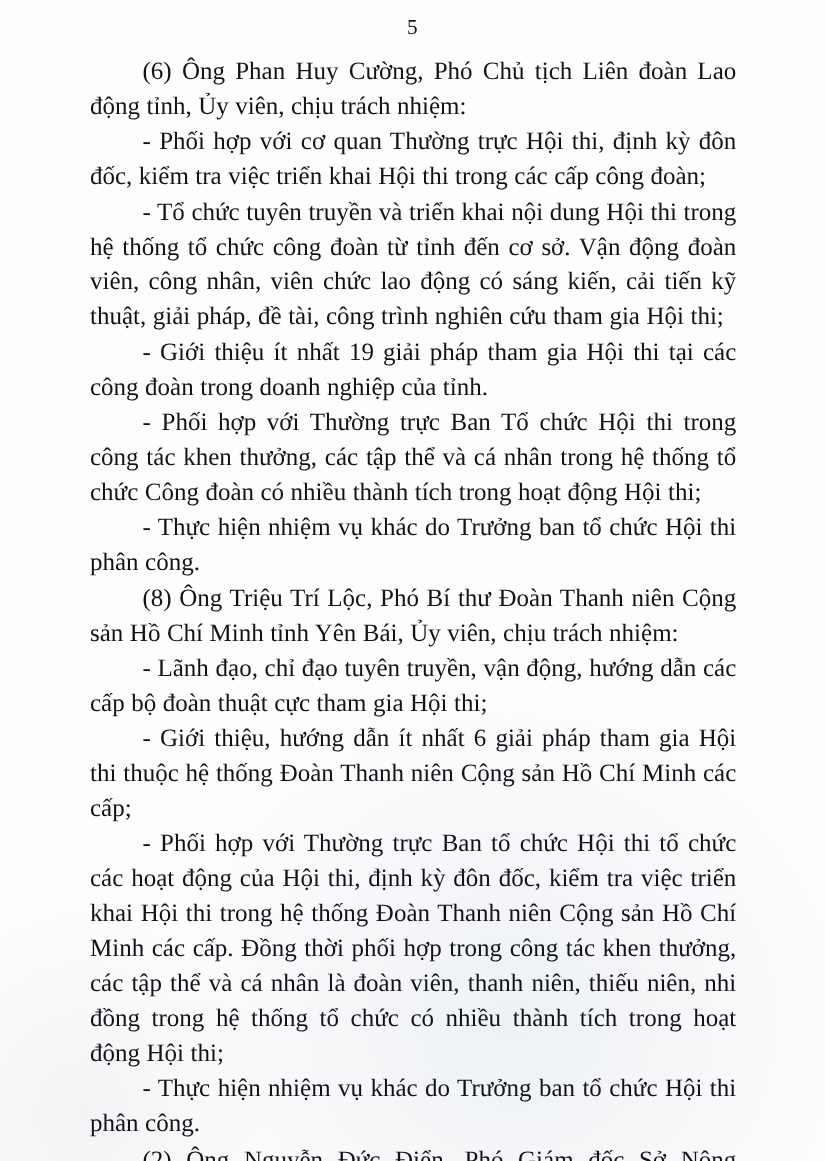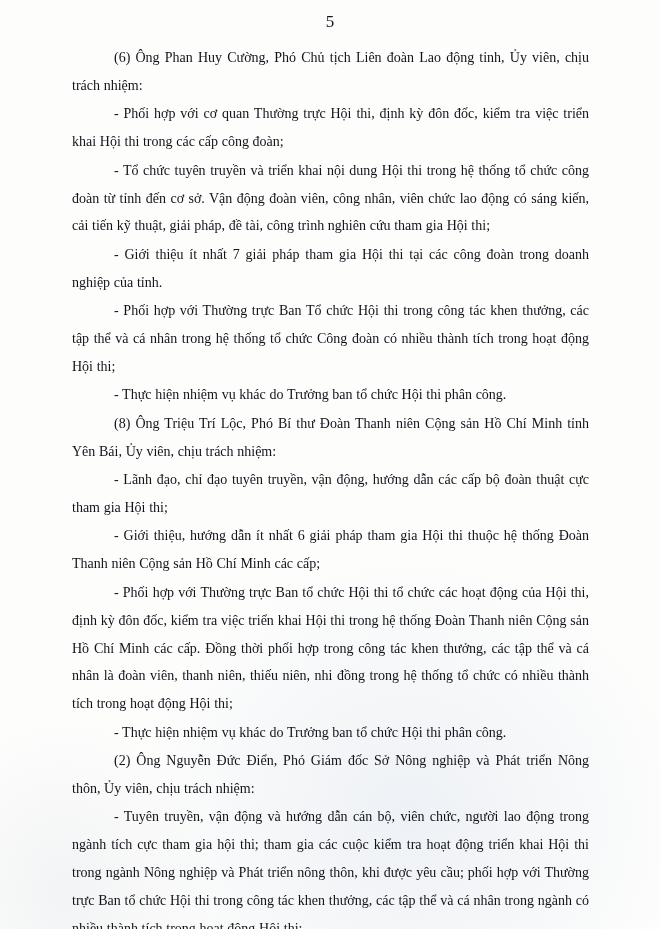--- a/index.html
+++ b/index.html
@@ -36,21 +36,21 @@
     color: #14141c;
   }
   .body-text {
     position: absolute;
     top: 44px;
     left: 72px;
     width: 517px;
   }
   p.para {
     margin: 0 0 0.5px 0;
-    font-size: 14px;
+    font-size: 20px;
     line-height: 27.9px;
     text-align: justify;
     text-indent: 42px;
     text-justify: inter-word;
     word-spacing: 0.2px;
     color: #12121b;
   }
   
   .body-text, .page-number {
     -webkit-font-smoothing: antialiased;
@@ -61,21 +61,21 @@
 <body>
 
 <div class="page">
 
   <div class="page-number">5</div>
 
   <div class="body-text">
     <p class="para">(6) Ông Phan Huy Cường, Phó Chủ tịch Liên đoàn Lao động tỉnh, Ủy viên, chịu trách nhiệm:</p>
     <p class="para">- Phối hợp với cơ quan Thường trực Hội thi, định kỳ đôn đốc, kiểm tra việc triển khai Hội thi trong các cấp công đoàn;</p>
     <p class="para">- Tổ chức tuyên truyền và triển khai nội dung Hội thi trong hệ thống tổ chức công đoàn từ tỉnh đến cơ sở. Vận động đoàn viên, công nhân, viên chức lao động có sáng kiến, cải tiến kỹ thuật, giải pháp, đề tài, công trình nghiên cứu tham gia Hội thi;</p>
-    <p class="para">- Giới thiệu ít nhất 7 giải pháp tham gia Hội thi tại các công đoàn trong doanh nghiệp của tỉnh.</p>
+    <p class="para">- Giới thiệu ít nhất 19 giải pháp tham gia Hội thi tại các công đoàn trong doanh nghiệp của tỉnh.</p>
     <p class="para">- Phối hợp với Thường trực Ban Tổ chức Hội thi trong công tác khen thưởng, các tập thể và cá nhân trong  hệ thống tổ chức Công đoàn có nhiều thành tích trong hoạt động Hội thi;</p>
     <p class="para">- Thực hiện nhiệm vụ khác do Trưởng ban tổ chức Hội thi phân công.</p>
     <p class="para">(8) Ông Triệu Trí Lộc, Phó Bí thư Đoàn Thanh niên Cộng sản Hồ Chí Minh tỉnh Yên Bái, Ủy viên, chịu trách nhiệm:</p>
     <p class="para">- Lãnh đạo, chỉ đạo tuyên truyền, vận động, hướng dẫn các cấp bộ đoàn thuật cực tham gia Hội thi;</p>
     <p class="para">- Giới thiệu, hướng dẫn ít nhất 6 giải pháp tham gia Hội thi thuộc hệ thống Đoàn Thanh niên Cộng sản Hồ Chí Minh các cấp;</p>
     <p class="para">- Phối hợp với Thường trực Ban tổ chức Hội thi tổ chức các hoạt động của Hội thi, định kỳ đôn đốc, kiểm tra việc triển khai Hội thi trong hệ thống Đoàn Thanh niên Cộng sản Hồ Chí Minh các cấp. Đồng thời phối hợp trong công tác khen thưởng, các tập thể và cá nhân là đoàn viên, thanh niên, thiếu niên, nhi đồng trong  hệ thống tổ chức có nhiều thành tích trong hoạt động Hội thi;</p>
     <p class="para">- Thực hiện nhiệm vụ khác do Trưởng ban tổ chức Hội thi phân công.</p>
     <p class="para">(2) Ông Nguyễn Đức Điển, Phó Giám đốc Sở Nông nghiệp và Phát triển Nông thôn, Ủy viên, chịu trách nhiệm:</p>
     <p class="para">- Tuyên truyền, vận động và hướng dẫn cán bộ, viên chức, người lao động trong ngành tích cực tham gia hội thi; tham gia các cuộc kiểm tra hoạt động triển khai Hội thi trong ngành Nông nghiệp và Phát triển nông thôn, khi được yêu cầu; phối hợp với Thường trực Ban tổ chức Hội thi trong công tác khen thưởng, các tập thể và cá nhân trong ngành có nhiều thành tích trong hoạt động Hội thi;</p>
 

